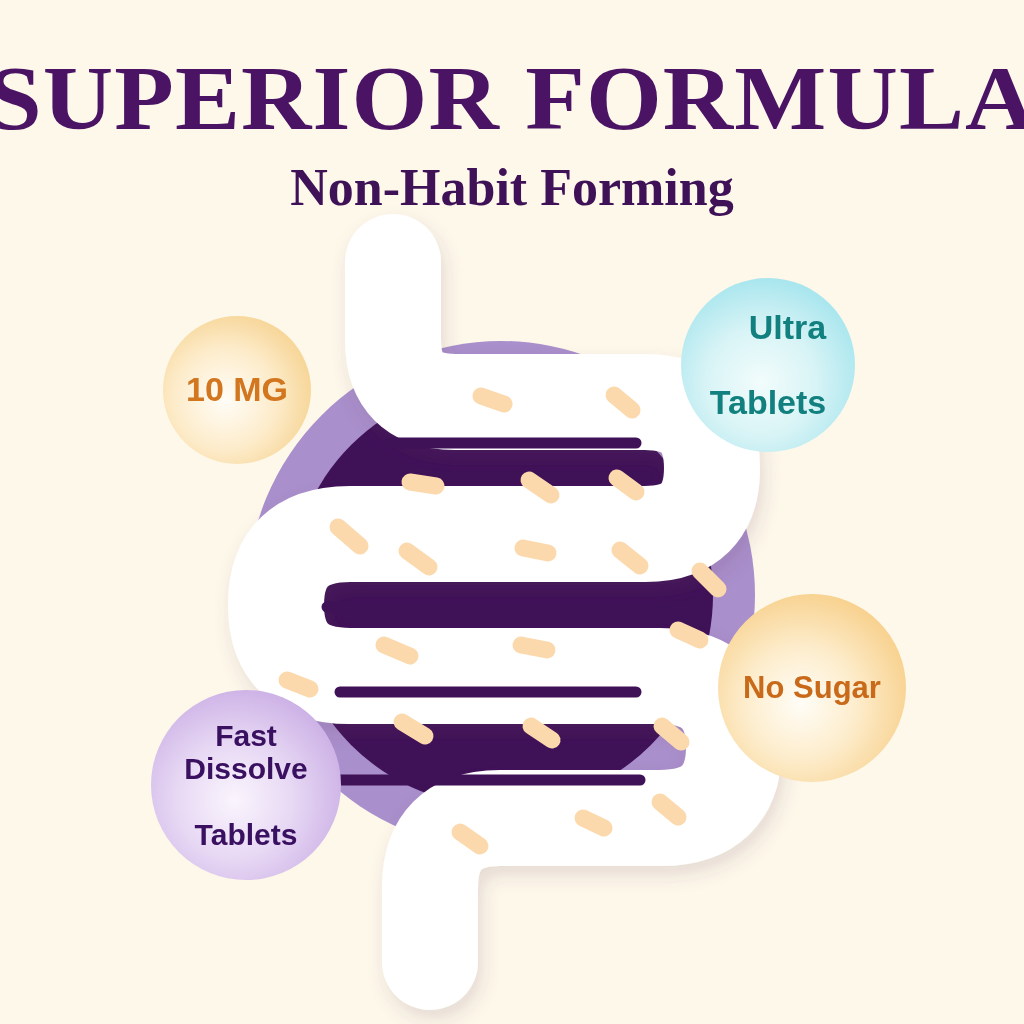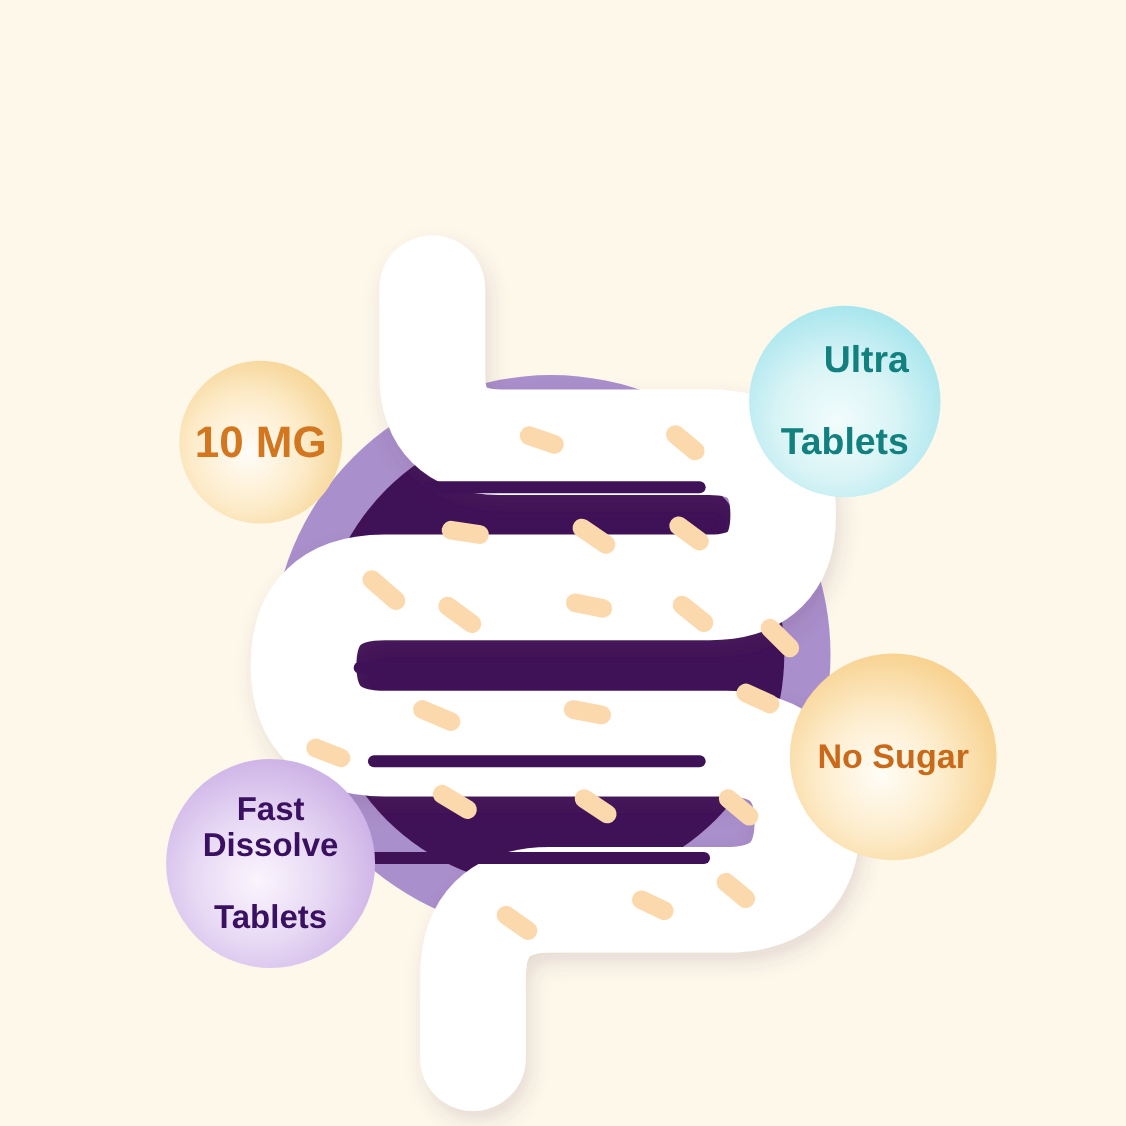--- a/index.html
+++ b/index.html
@@ -63,25 +63,25 @@
     align-items: center;
     justify-content: center;
     text-align: center;
     font-weight: bold;
     line-height: 1.1;
     user-select: none;
   }
   .badge span { display: block; padding: 0 6px; }
 
   #badge-mg {
-    left: 163px; top: 328px;
+    left: 163px; top: 316px;
     width: 148px; height: 148px;
     background: radial-gradient(circle at 42% 56%, #fffdf8 0%, #fdeccb 42%, #f7d79b 72%, #f3c87f 100%);
     color: #d2761f;
-    font-size: 40px;
+    font-size: 34px;
   }
   #badge-ultra {
     left: 681px; top: 278px;
     width: 174px; height: 174px;
     background: radial-gradient(circle at 46% 60%, #f2fcfc 0%, #d9f4f6 38%, #a9e6ee 74%, #7fd8e6 100%);
     color: #11807e;
     font-size: 34px;
     text-align: right;
   }
   #badge-nosugar {
@@ -165,20 +165,24 @@
         <line x1="402" y1="722" x2="425" y2="736"></line>
         <line x1="531" y1="726" x2="552" y2="740"></line>
         <line x1="662" y1="726" x2="681" y2="742"></line>
         <line x1="660" y1="802" x2="678" y2="817"></line>
         <line x1="460" y1="832" x2="480" y2="846"></line>
         <line x1="583" y1="818" x2="604" y2="828"></line>
       </g>
     </svg>
   </div>
 
+  <div id="headline">
+    <div id="title">SUPERIOR FORMULA</div>
+    <div id="subtitle">Non-Habit Forming</div>
+  </div>
 
   <div class="badge" id="badge-mg">
     <span>10 MG</span>
   </div>
 
   <div class="badge" id="badge-ultra">
     <span>
       <span>Ultra</span><br>
       <span>Tablets</span>
     </span>

